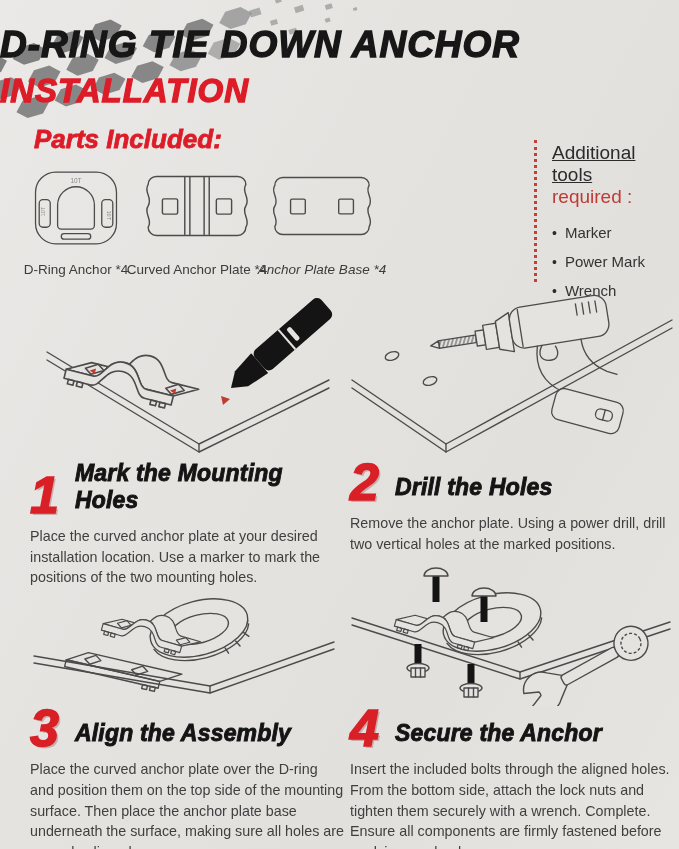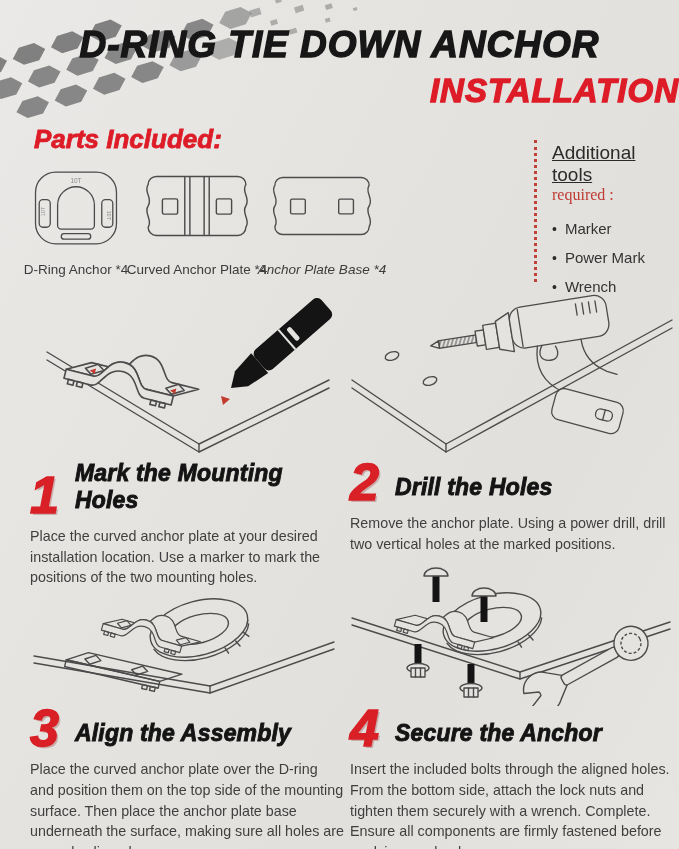--- a/index.html
+++ b/index.html
@@ -5,39 +5,39 @@
   html,body{margin:0;padding:0;}
   body{width:679px;height:849px;overflow:hidden;
        font-family:"Liberation Sans",sans-serif;
        background:#e5e4e1;}
   .page{position:relative;width:679px;height:849px;
         background:linear-gradient(118deg,#eae9e7 0%,#e4e3e0 40%,#e1e0dd 70%,#e6e5e2 100%);
         overflow:hidden;}
   .abs{position:absolute;}
   
   .tire{left:0;top:0;}
-  .title{left:0;top:24px;width:679px;text-align:center;
+  .title{left:0;top:24px;width:679px;text-align:left;
          font-style:italic;font-weight:700;font-size:37px;color:#171717;
          letter-spacing:1px;-webkit-text-stroke:1.4px #171717;}
-  .subtitle{left:0;top:72px;width:679px;text-align:right;
+  .subtitle{left:0;top:72px;width:679px;text-align:left;
             font-style:italic;font-weight:700;font-size:33px;color:#dd1c28;
             letter-spacing:1px;-webkit-text-stroke:1.3px #dd1c28;}
   
   .parts-heading{left:34px;top:124px;font-style:italic;font-weight:700;
                  font-size:26px;color:#dd1c28;-webkit-text-stroke:0.8px #dd1c28;}
   .parts-row{left:20px;top:158px;width:512px;display:flex;}
   .part{display:flex;flex-direction:column;align-items:center;}
   .part .icon-box{height:98px;display:flex;align-items:center;justify-content:center;}
   .part .plabel{margin-top:6px;font-size:13.5px;color:#3c3c3c;white-space:nowrap;}
   .p1{width:112px;} .p2{width:130px;text-align:right;} .p3{width:120px;font-style:italic;} .p4{width:150px;}
   
   .divider{left:534px;top:140px;height:142px;width:0;border-left:3px dotted #c2403a;}
   .tools{left:552px;top:142px;width:122px;}
   .tools .t1{font-size:19px;color:#2b2b2b;line-height:1.15;text-decoration:underline;}
-  .tools .t2{font-size:16px;color:#bf3a34;line-height:1.15;font-family:Liberation Serif, serif;}
+  .tools .t2{font-size:19px;color:#bf3a34;line-height:1.15;}
   .tools ul{list-style:none;margin:16px 0 0 0;padding:0;}
   .tools li{font-size:15px;color:#333;margin:0 0 12px 0;display:flex;align-items:baseline;}
   .tools li .bullet{margin-right:8px;font-size:14px;color:#2b2b2b;}
   
   .step{position:absolute;}
   .s1{left:30px;top:292px;width:312px;}
   .s2{left:350px;top:290px;width:324px;}
   .s3{left:30px;top:560px;width:314px;}
   .s4{left:350px;top:560px;width:324px;}
   .illus{display:block;}

